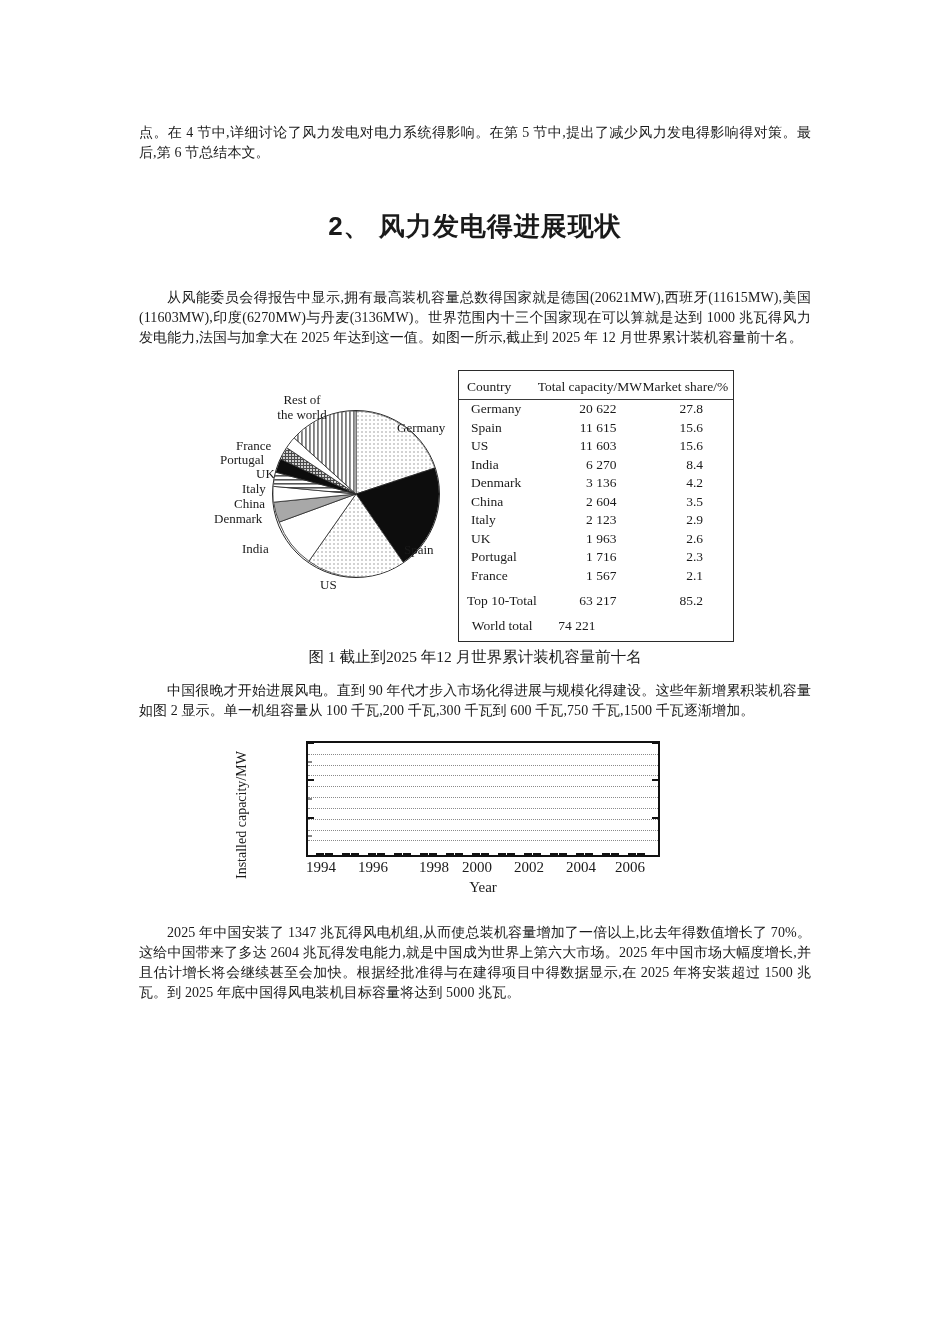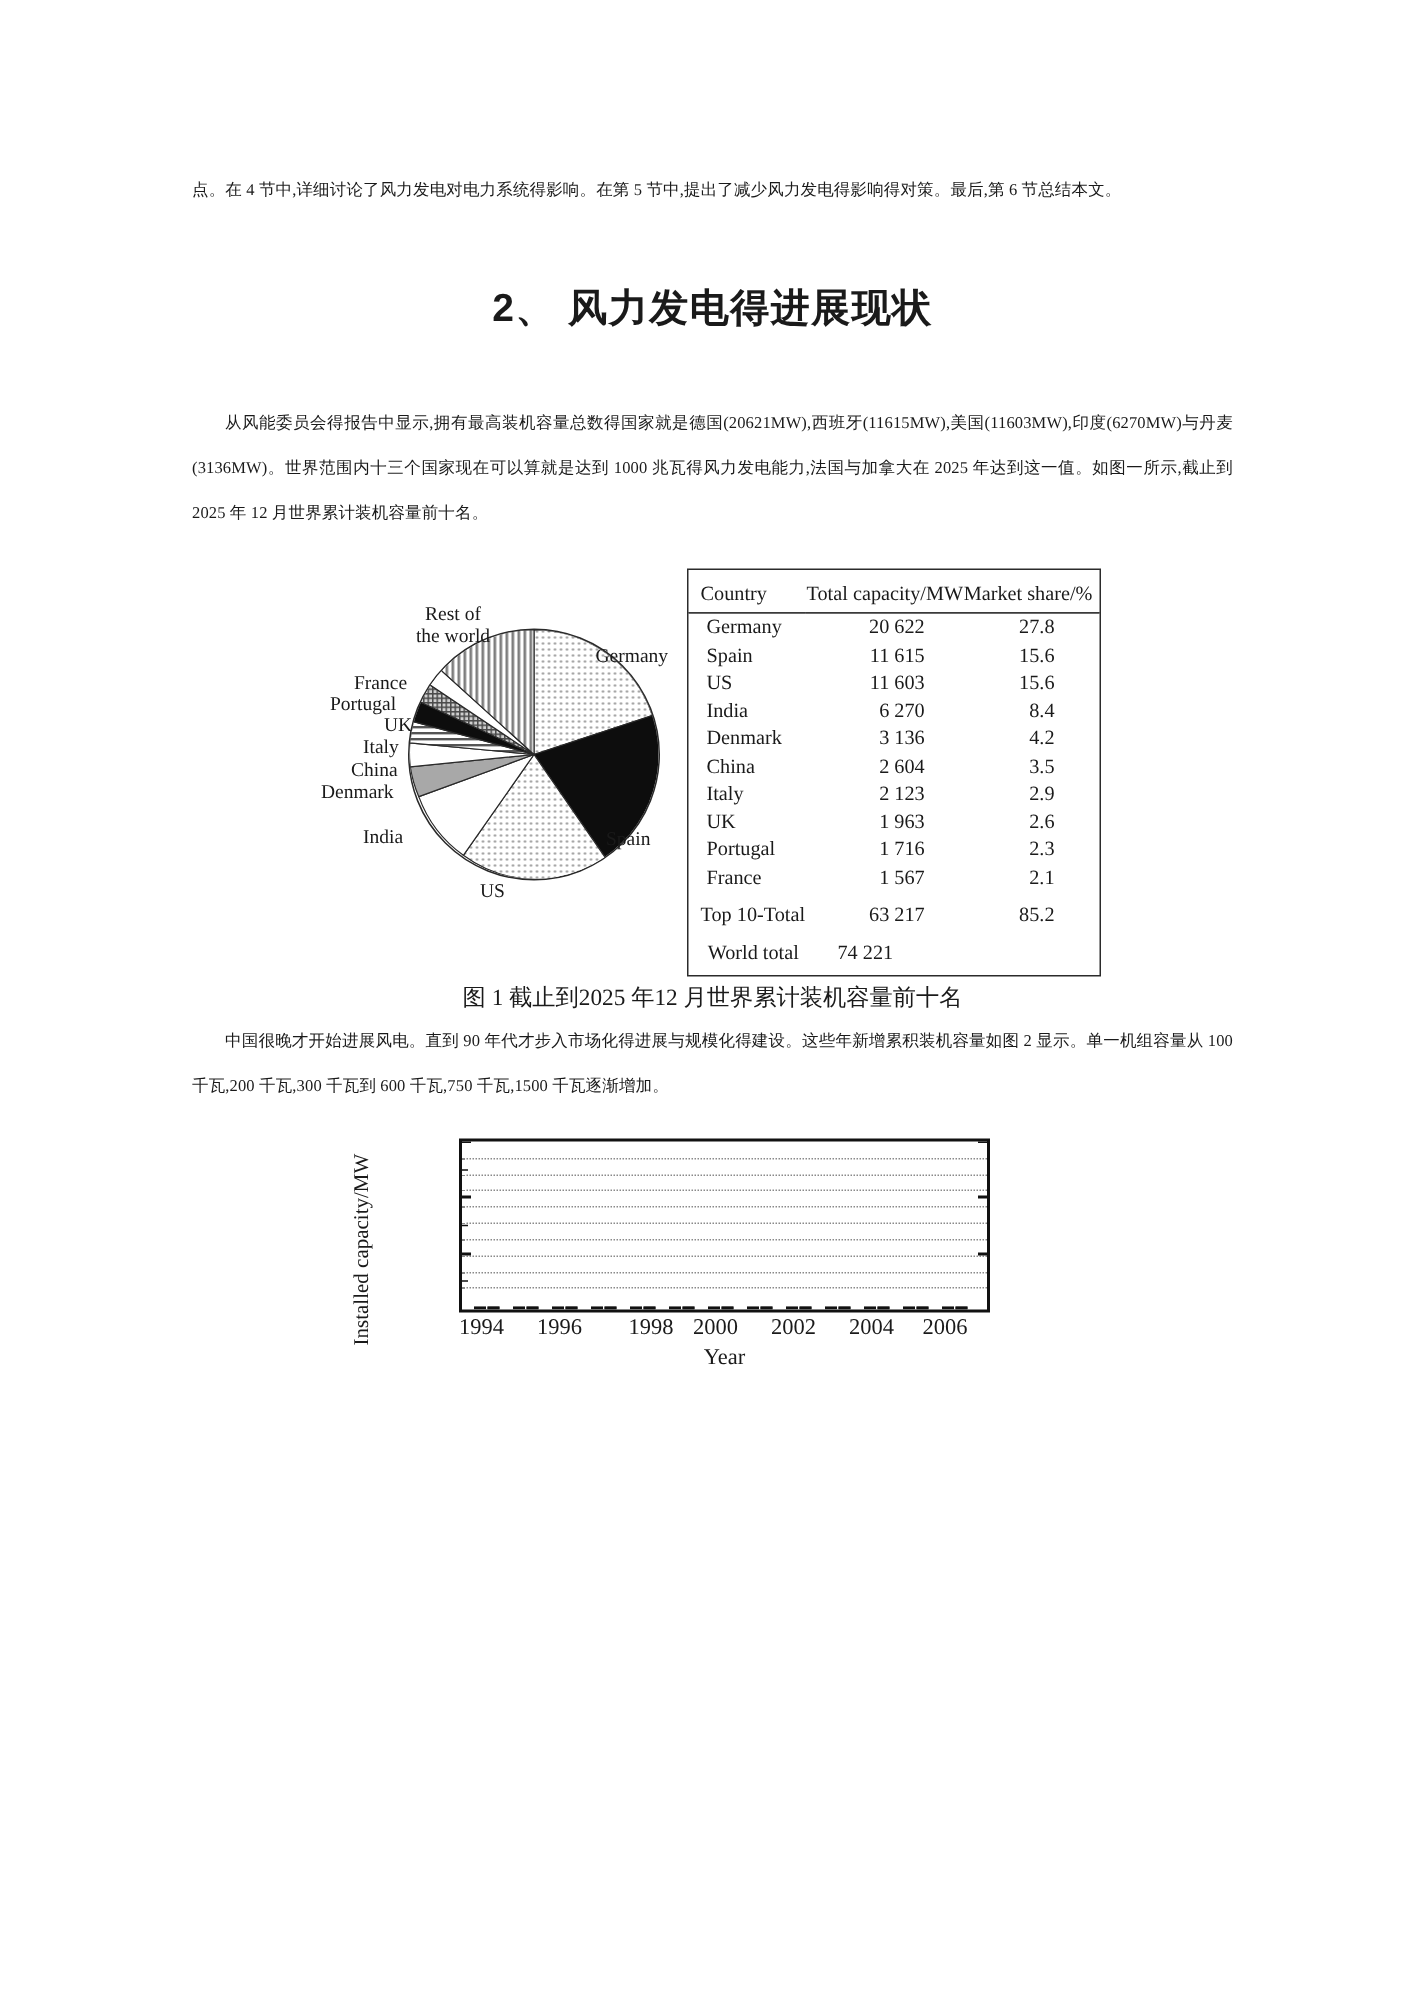--- a/index.html
+++ b/index.html
@@ -25,23 +25,23 @@
   }
 
   .content {
     position: absolute;
     left: 128px;
     top: 112px;
     width: 694px;
   }
 
   p.body-text {
-    margin: 0;
-    font-size: 11px;
-    line-height: 30px;
+    margin: 11px;
+    font-size: 14px;
+    line-height: 20px;
     text-align: justify;
     text-justify: inter-ideograph;
     letter-spacing: 0.1px;
   }
   p.indent { text-indent: 2em; }
 
   h2.section-heading {
     margin: 46px 0 0 0;
     font-family: "Liberation Sans", "DejaVu Sans", sans-serif;
     font-size: 26px;
@@ -489,15 +489,16 @@
         <div class="xticklab" style="left:289px;">2002</div>
         <div class="xticklab" style="left:341px;text-align:right;">2004</div>
         <div class="xticklab" style="left:390px;">2006</div>
 
         <div class="xlabel">Year</div>
 
       </div>
     </div>
 
 
+    <p class="body-text indent">2025 年中国安装了 1347 兆瓦得风电机组,从而使总装机容量增加了一倍以上,比去年得数值增长了 70%。这给中国带来了多达 2604 兆瓦得发电能力,就是中国成为世界上第六大市场。2025 年中国市场大幅度增长,并且估计增长将会继续甚至会加快。根据经批准得与在建得项目中得数据显示,在 2025 年将安装超过 1500 兆瓦。到 2025 年底中国得风电装机目标容量将达到 5000 兆瓦。</p>
 
   </div>
 </div>
 
 </body></html>

